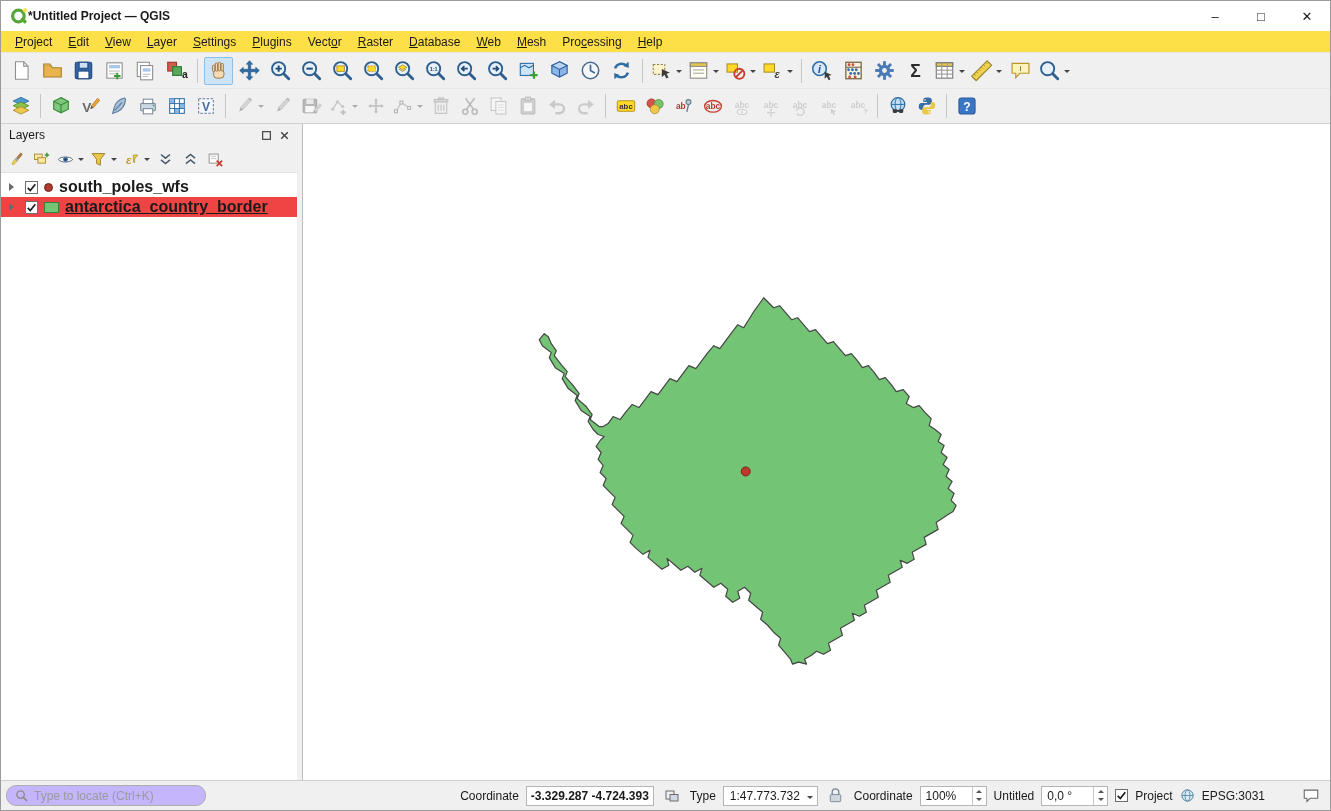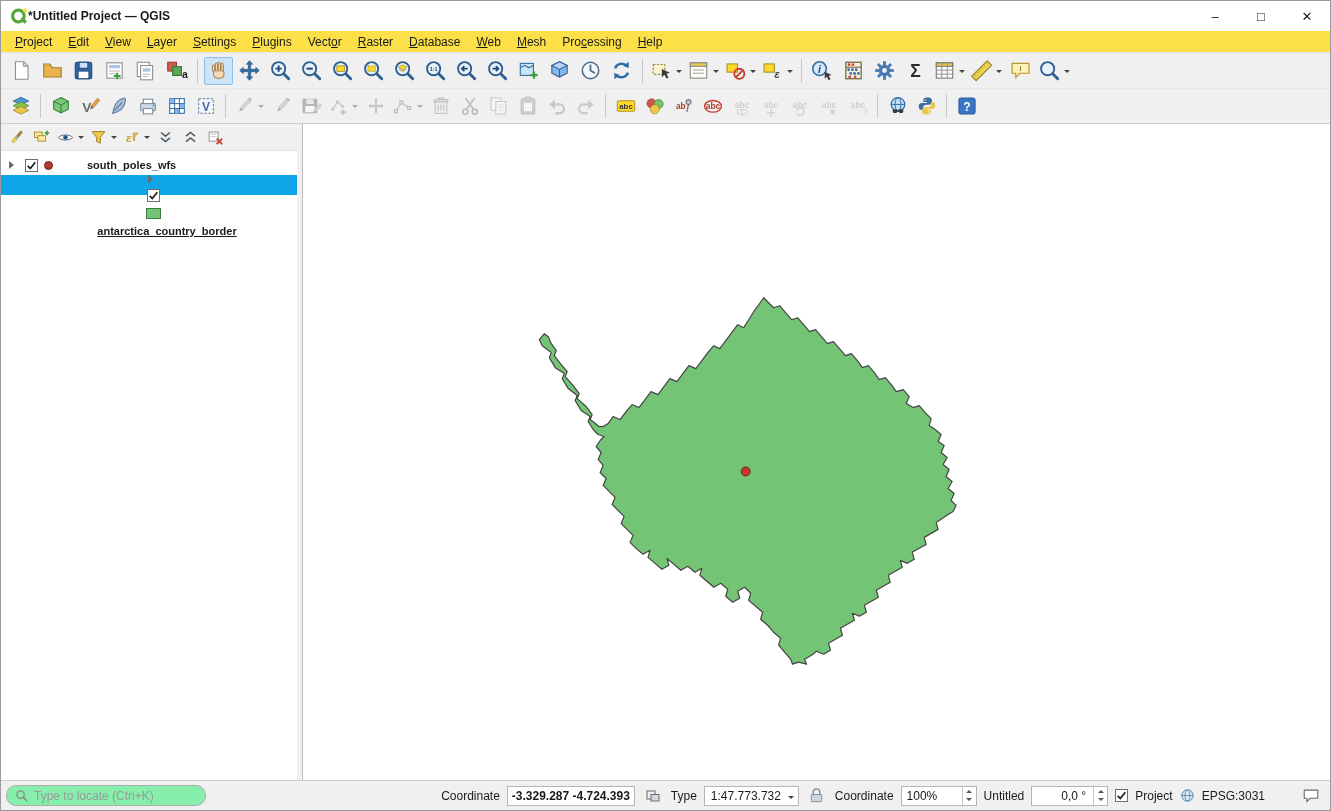--- a/index.html
+++ b/index.html
@@ -30,44 +30,44 @@
   .content{flex:1;display:flex;min-height:0;}
   .panel{width:296px;display:flex;flex-direction:column;background:#f0f0f0;flex:0 0 auto;}
   .panel-header{height:22px;display:flex;align-items:center;padding:0 5px 0 8px;font-size:12px;}
   .ph-btn{width:16px;height:16px;display:inline-flex;align-items:center;justify-content:center;margin-left:2px;}
   .ph-btn svg{width:11px;height:11px;}
   .panel-toolbar{height:26px;display:flex;align-items:center;padding:0 4px;gap:2px;}
   .pt-btn{height:24px;min-width:23px;display:flex;align-items:center;justify-content:center;border:1px solid transparent;}
   .pt-btn .tb-ic{width:19px;height:19px;display:inline-flex;}
   .layer-list{flex:1;background:#ffffff;border-top:1px solid #e2e2e2;padding-top:4px;}
   .layer-row{height:20px;display:flex;align-items:center;padding-left:8px;gap:6px;}
-  .layer-row.selected{background:#0ea5e9;flex-direction:column;}
+  .layer-row.selected{background:#ef4444;}
   .expander{width:0;height:0;border:4px solid transparent;border-left:5px solid #6a6a6a;margin-right:1px;flex:0 0 auto;}
   .chkwrap{display:inline-flex;align-items:center;}
-  .layer-name{font-weight:bold;font-size:11px;white-space:nowrap;margin-left:28px;}
+  .layer-name{font-weight:bold;font-size:16px;white-space:nowrap;}
   .layer-row.selected .layer-name{text-decoration:underline;}
   .swatch{flex:0 0 auto;display:inline-block;}
   .swatch.point{width:9px;height:9px;border-radius:50%;border:1px solid #6e241c;}
   .swatch.polygon{width:15px;height:11px;border:1px solid #3f7d3f;}
   .splitter{width:5px;background:#f0f0f0;flex:0 0 auto;}
   .map-canvas{flex:1;background:#ffffff;border-left:1px solid #bdbdbd;position:relative;overflow:hidden;}
   .map-canvas svg{position:absolute;left:0;top:0;width:100%;height:100%;}
   .statusbar{height:30px;display:flex;align-items:center;background:#f0f0f0;border-top:1px solid #cfcfcf;padding:0 8px 0 5px;gap:7px;font-size:12px;flex:0 0 auto;}
-  .locate{width:200px;height:21px;border:1px solid #adadad;border-radius:10px;background:#86efac;display:flex;align-items:center;padding:0 8px;gap:6px;flex:0 0 auto;}
+  .locate{width:200px;height:21px;border:1px solid #adadad;border-radius:10px;background:#c4b5fd;display:flex;align-items:center;padding:0 8px;gap:6px;flex:0 0 auto;}
   .locate svg{flex:0 0 auto;}
   .locate input{border:none;outline:none;flex:1;font-size:12px;font-family:inherit;background:transparent;color:#333;min-width:0;}
   .locate input::placeholder{color:#9a9a9a;}
   .sb-label{white-space:nowrap;text-align:center;}
   .sb-box{height:20px;background:#fff;border:1px solid #b5b5b5;display:flex;align-items:center;justify-content:center;padding:0 6px;white-space:nowrap;flex:0 0 auto;}
   .coord{width:128px;font-weight:bold;}
   .sb-combo{height:20px;width:95px;background:#fff;border:1px solid #b5b5b5;display:flex;align-items:center;padding:0 4px 0 6px;white-space:nowrap;flex:0 0 auto;}
   .combo-caret{margin-left:auto;border:3.6px solid transparent;border-top-color:#444;margin-top:6px;}
   .sb-spin{height:20px;background:#fff;border:1px solid #b5b5b5;display:flex;align-items:stretch;flex:0 0 auto;}
-  .sb-spin.mag{width:76px;}
-  .sb-spin.rot{width:77px;padding-left:24px;}
+  .sb-spin.mag{width:67px;}
+  .sb-spin.rot{width:67px;}
   .spin-val{display:flex;align-items:center;padding:0 5px;flex:1;white-space:nowrap;}
   .spin-btns{width:14px;border-left:1px solid #c8c8c8;display:flex;flex-direction:column;}
   .spin-up,.spin-down{flex:1;display:flex;align-items:center;justify-content:center;}
   .spin-up::after{content:"";border:3px solid transparent;border-bottom-color:#555;margin-bottom:2px;}
   .spin-down::after{content:"";border:3px solid transparent;border-top-color:#555;margin-top:2px;}
   .sb-icon-btn{width:22px;height:22px;display:inline-flex;align-items:center;justify-content:center;flex:0 0 auto;}
   u{text-decoration:underline;}
 </style>
 </head>
 <body>
@@ -726,20 +726,34 @@
           <svg viewBox="0 0 21 21">
             <rect x="2.8" y="2.8" width="15.4" height="15.4" rx="2.5" fill="#3a76c4" stroke="#2a5a9a"></rect>
             <text x="10.5" y="15" font-size="11.5" font-weight="bold" fill="#fff" text-anchor="middle">?</text>
           </svg>
         </span>
       </div>
     </div>
 
   <div class="content">
     <div class="panel">
+      <div class="panel-header">
+        <span>Layers</span>
+        <span class="spacer"></span>
+        <span class="ph-btn">
+          <svg viewBox="0 0 10 10">
+              <rect x="1.5" y="1.5" width="7" height="7" fill="none" stroke="#444" stroke-width="1.1"></rect>
+            </svg>
+        </span>
+        <span class="ph-btn">
+          <svg viewBox="0 0 10 10">
+              <path d="M2 2 L8 8 M8 2 L2 8" stroke="#444" stroke-width="1.3"></path>
+            </svg>
+        </span>
+      </div>
       <div class="panel-toolbar">
           <div class="pt-btn">
             <span class="tb-ic">
               <svg viewBox="0 0 21 21">
                 <g transform="rotate(40 10.5 10.5)">
                   <rect x="9.3" y="1.8" width="2.6" height="7.5" rx="0.8" fill="#b07a3a" stroke="#8a5a2a" stroke-width="0.5"></rect>
                   <rect x="8.8" y="9.3" width="3.6" height="2.2" fill="#9aa4ae"></rect>
                   <path d="M8.8 11.5 h3.6 l-0.5 4.8 c-0.5 1.8 -2.1 1.8 -2.6 0z" fill="#ead24e" stroke="#a8922a" stroke-width="0.5"></path>
                 </g>
               </svg>

